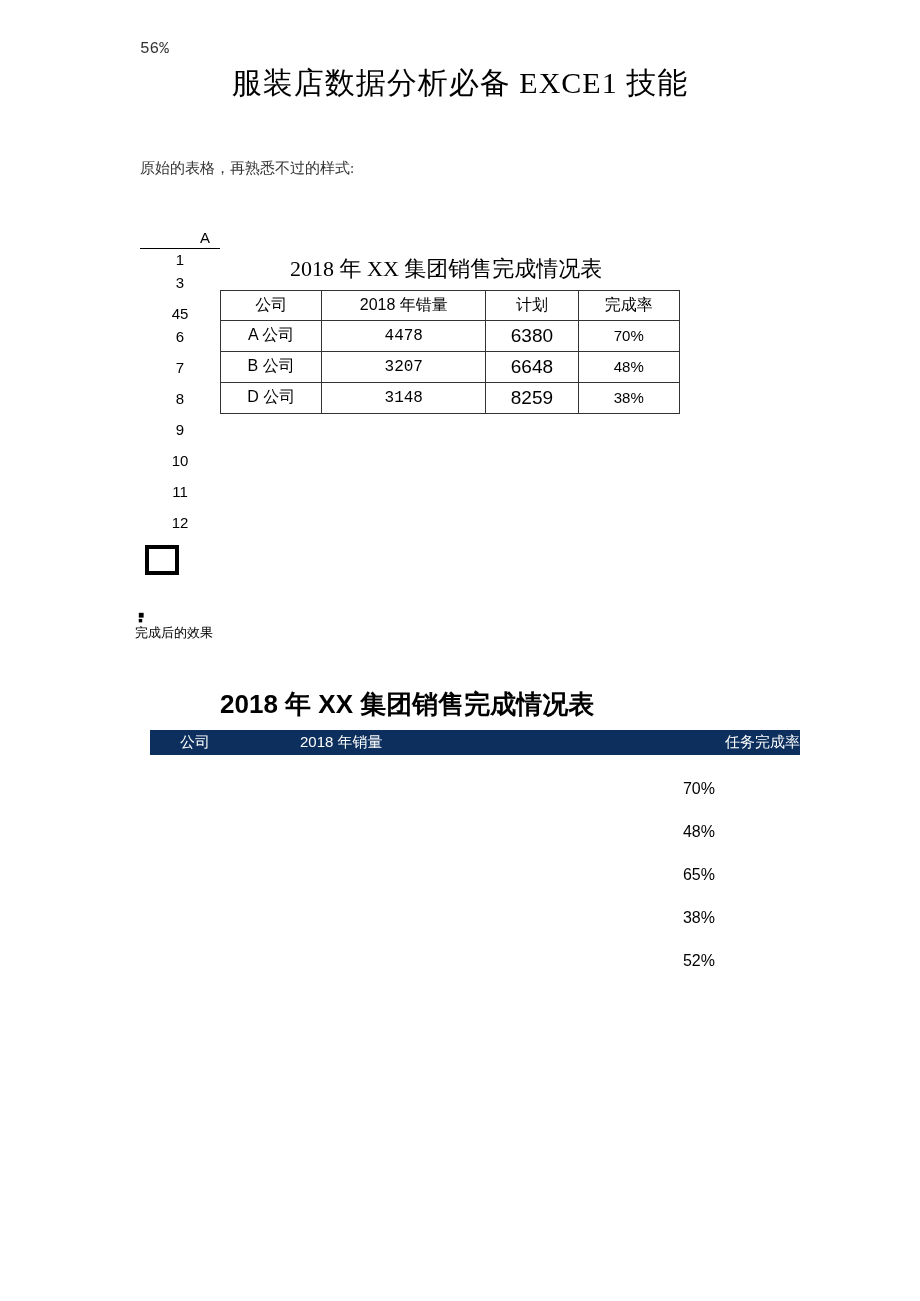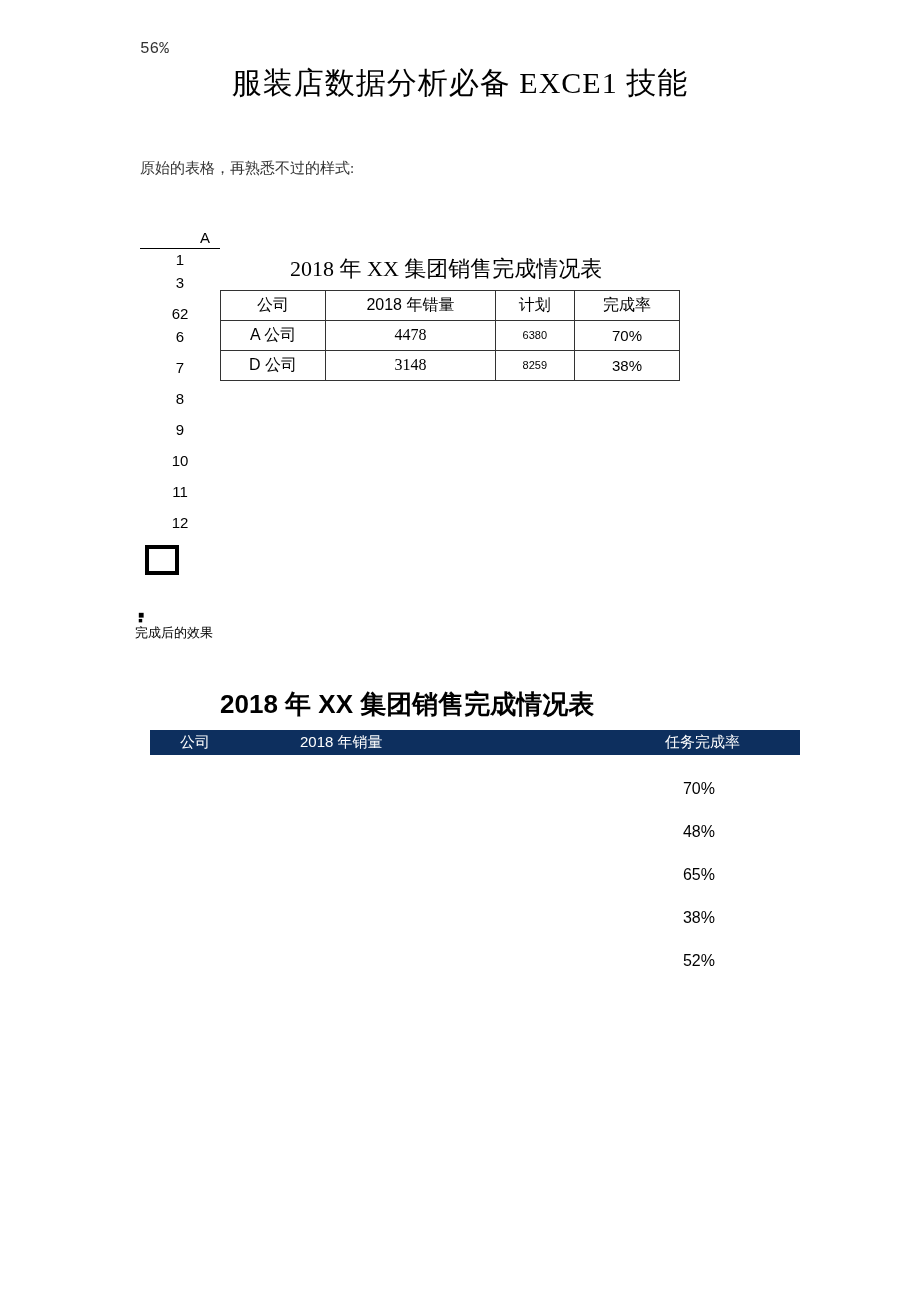--- a/index.html
+++ b/index.html
@@ -76,22 +76,22 @@
     .table1 th, .table1 td {
       border: 1px solid #333;
       padding: 4px 8px;
       font-size: 16px;
       text-align: center;
       font-family: "SimSun", Arial, serif;
     }
     .table1 th {
       font-weight: normal;
     }
-    .table1 td.col2 { font-family: Liberation Serif, serif; }
-    .table1 td.col3 { font-family: Arial, sans-serif; font-size: 11px; }
+    .table1 td.col2 { font-family: Liberation Mono, monospace; }
+    .table1 td.col3 { font-family: Arial, sans-serif; font-size: 19px; }
     .table1 td.col4 { font-family: Arial, sans-serif; font-size: 15px; }
     .square-box {
       width: 34px;
       height: 30px;
       border: 4px solid #000;
       margin-left: 145px;
       margin-top: 8px;
     }
     .dot-mark {
       font-size: 14px;
@@ -122,21 +122,21 @@
     }
     .table2-header {
       background: #0d2f5e;
       color: #fff;
       display: flex;
       font-size: 15px;
       padding: 3px 0;
     }
     .table2-header .h1 { width: 150px; padding-left: 30px; }
     .table2-header .h2 { width: 260px; text-align: left; }
-    .table2-header .h3 { flex: 1; text-align: right; padding-right: 60px; }
+    .table2-header .h3 { flex: 1; text-align: right; }
     .table2-body {
       margin-top: 25px;
     }
     .table2-row {
       text-align: right;
       padding-right: 85px;
       font-size: 16px;
       font-family: Arial, sans-serif;
       margin-bottom: 25px;
     }
@@ -148,21 +148,21 @@
 
 <h1 class="main-title">服装店数据分析必备 EXCE1 技能</h1>
 
 <div class="intro-text">原始的表格，再熟悉不过的样式:</div>
 
 <div class="first-block">
   <div class="rownums">
     <div class="colA">A</div>
     <div>1</div>
     <div class="tall">3</div>
-    <div>62</div>
+    <div>45</div>
     <div class="tall">6</div>
     <div class="tall">7</div>
     <div class="tall">8</div>
     <div class="tall">9</div>
     <div class="tall">10</div>
     <div class="tall">11</div>
     <div>12</div>
   </div>
   <div class="first-right">
     <div class="table1-title">2018 年 XX 集团销售完成情况表</div>
@@ -174,20 +174,26 @@
         <th>计划</th>
         <th>完成率</th>
       </tr>
       <tr>
         <td>A 公司</td>
         <td class="col2">4478</td>
         <td class="col3">6380</td>
         <td class="col4">70%</td>
       </tr>
       <tr>
+        <td>B 公司</td>
+        <td class="col2">3207</td>
+        <td class="col3">6648</td>
+        <td class="col4">48%</td>
+      </tr>
+      <tr>
         <td>D 公司</td>
         <td class="col2">3148</td>
         <td class="col3">8259</td>
         <td class="col4">38%</td>
       </tr>
     </tbody>
       </table>
   </div>
 </div>
 

